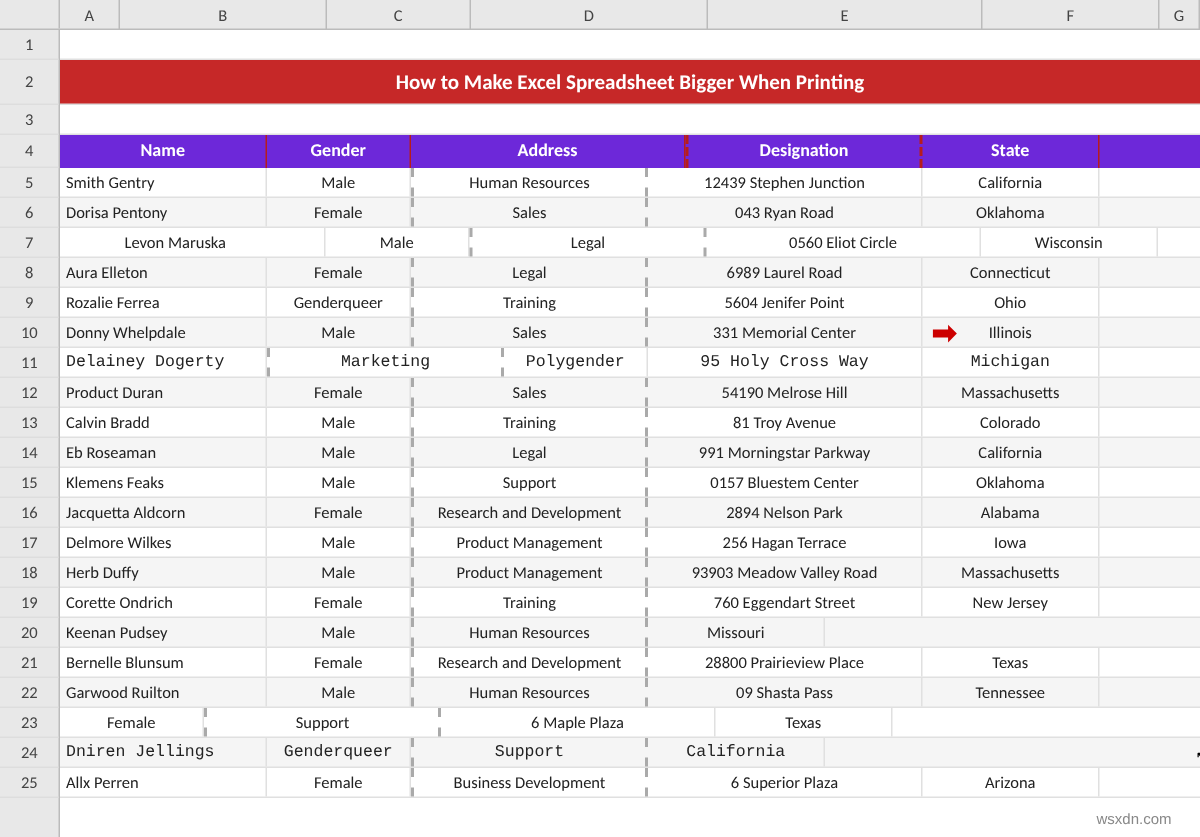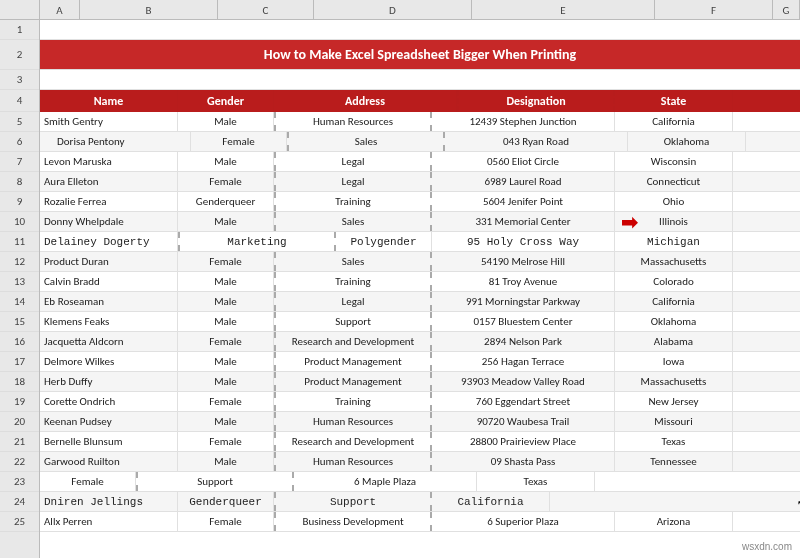--- a/index.html
+++ b/index.html
@@ -85,21 +85,21 @@
       align-items: center;
       justify-content: center;
       color: white;
       font-size: 14px;
       font-weight: bold;
       border-bottom: 1px solid #ddd;
     }
 
     .col-headers {
       display: flex;
-      background: #b91c1c;
+      background: #6d28d9;
       height: 22px;
       flex-shrink: 0;
     }
 
     .ch {
       display: flex;
       align-items: center;
       justify-content: center;
       color: white;
       font-weight: bold;
@@ -152,21 +152,21 @@
       right: -5px;
       bottom: 0;
       font-size: 13px;
       pointer-events: none;
       z-index: 10;
     }
 
     .watermark {
       position: absolute;
       bottom: 6px;
-      right: 8px;
+      right: 19px;
       font-size: 10px;
       color: #888;
       font-family: Arial, sans-serif;
     }
   </style>
 </head>
 <body>
 
 <div class="full-layout" style="position:relative;">
     <div class="top-header">
@@ -221,27 +221,27 @@
           <div class="ch" style="width: 118px; min-width: 118px;">State</div>
         </div>
         <div class="dr" style="height: 20px; min-height: 20px; position: relative;">
           <div class="dc name" style="width: 138px; min-width: 138px;">Smith Gentry</div>
           <div class="dc " style="width: 96px; min-width: 96px;">Male</div>
           <div class="dc desig" style="width: 158px; min-width: 158px; border-left: 2px dashed rgb(170, 170, 170); border-right: 2px dashed rgb(170, 170, 170);">Human Resources</div>
           <div class="dc " style="width: 183px; min-width: 183px;">12439 Stephen Junction</div>
           <div class="dc " style="width: 118px; min-width: 118px;">California</div>
         </div>
         <div class="dr" style="height: 20px; min-height: 20px; position: relative;">
-          <div class="dc name" style="width: 138px; min-width: 138px; margin-left: 13px;">Dorisa Pentony</div>
+          <div class="dc name" style="width: 138px; min-width: 138px;">Dorisa Pentony</div>
           <div class="dc " style="width: 96px; min-width: 96px;">Female</div>
           <div class="dc desig" style="width: 158px; min-width: 158px; border-left: 2px dashed rgb(170, 170, 170); border-right: 2px dashed rgb(170, 170, 170);">Sales</div>
           <div class="dc " style="width: 183px; min-width: 183px;">043 Ryan Road</div>
           <div class="dc " style="width: 118px; min-width: 118px;">Oklahoma</div>
         </div>
-        <div class="dr" style="height: 20px; min-height: 20px; position: relative;">
+        <div class="dr" style="height: 20px; min-height: 20px; position: relative; padding-left: 39px;">
           <div class="dc name" style="width: 138px; min-width: 138px;">Levon Maruska</div>
           <div class="dc " style="width: 96px; min-width: 96px;">Male</div>
           <div class="dc desig" style="width: 158px; min-width: 158px; border-left: 2px dashed rgb(170, 170, 170); border-right: 2px dashed rgb(170, 170, 170);">Legal</div>
           <div class="dc " style="width: 183px; min-width: 183px;">0560 Eliot Circle</div>
           <div class="dc " style="width: 118px; min-width: 118px;">Wisconsin</div>
         </div>
         <div class="dr" style="height: 20px; min-height: 20px; position: relative;">
           <div class="dc name" style="width: 138px; min-width: 138px;">Aura Elleton</div>
           <div class="dc " style="width: 96px; min-width: 96px;">Female</div>
           <div class="dc desig" style="width: 158px; min-width: 158px; border-left: 2px dashed rgb(170, 170, 170); border-right: 2px dashed rgb(170, 170, 170);">Legal</div>
@@ -323,21 +323,20 @@
           <div class="dc name" style="width: 138px; min-width: 138px;">Corette Ondrich</div>
           <div class="dc " style="width: 96px; min-width: 96px;">Female</div>
           <div class="dc desig" style="width: 158px; min-width: 158px; border-left: 2px dashed rgb(170, 170, 170); border-right: 2px dashed rgb(170, 170, 170);">Training</div>
           <div class="dc " style="width: 183px; min-width: 183px;">760 Eggendart Street</div>
           <div class="dc " style="width: 118px; min-width: 118px;">New Jersey</div>
         </div>
         <div class="dr" style="height: 20px; min-height: 20px; position: relative;">
           <div class="dc name" style="width: 138px; min-width: 138px;">Keenan Pudsey</div>
           <div class="dc " style="width: 96px; min-width: 96px;">Male</div>
           <div class="dc desig" style="width: 158px; min-width: 158px; border-left: 2px dashed rgb(170, 170, 170); border-right: 2px dashed rgb(170, 170, 170);">Human Resources</div>
-          <div class="dc " style="width: 183px; min-width: 183px;">90720 Waubesa Trail</div>
           <div class="dc " style="width: 118px; min-width: 118px;">Missouri</div>
         </div>
         <div class="dr" style="height: 20px; min-height: 20px; position: relative;">
           <div class="dc name" style="width: 138px; min-width: 138px;">Bernelle Blunsum</div>
           <div class="dc " style="width: 96px; min-width: 96px;">Female</div>
           <div class="dc desig" style="width: 158px; min-width: 158px; border-left: 2px dashed rgb(170, 170, 170); border-right: 2px dashed rgb(170, 170, 170);">Research and Development</div>
           <div class="dc " style="width: 183px; min-width: 183px;">28800 Prairieview Place</div>
           <div class="dc " style="width: 118px; min-width: 118px;">Texas</div>
         </div>
         <div class="dr" style="height: 20px; min-height: 20px; position: relative;">

